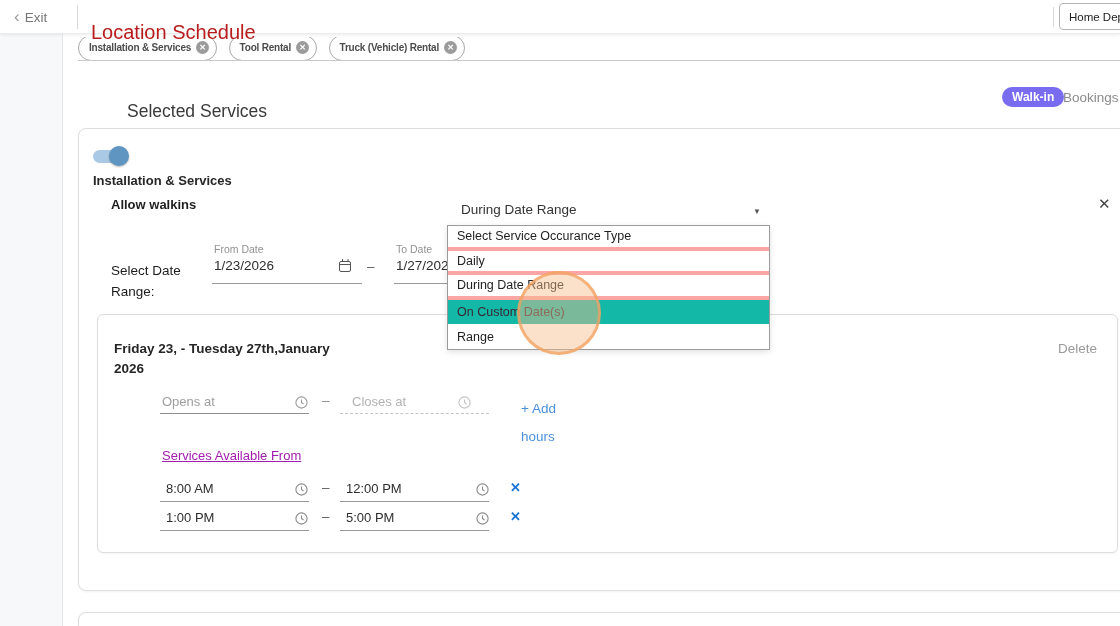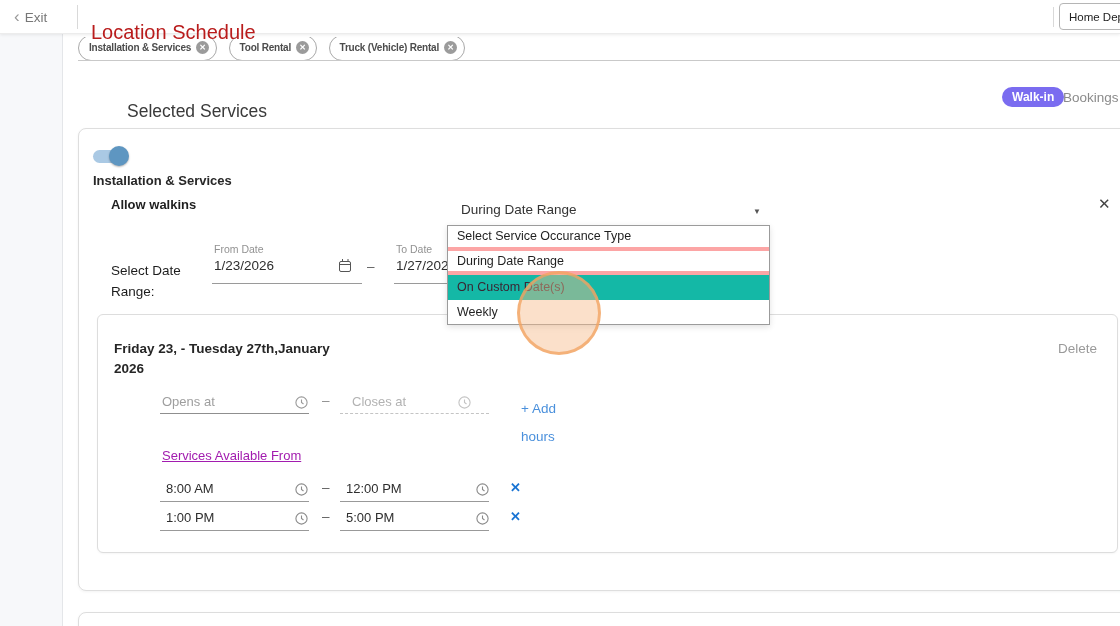--- a/index.html
+++ b/index.html
@@ -221,22 +221,23 @@
           <circle cx="6.5" cy="6.5" r="5.6" fill="none" stroke="#8a8a8a" stroke-width="1.1"></circle>
           <path d="M6.5 3.5 V6.5 L8.5 8" fill="none" stroke="#8a8a8a" stroke-width="1.1"></path>
         </svg>
       <div class="t-u2"></div>
       <span class="t-remove">✕</span>
     </div>
   </div>
 
   <div class="dropdown">
     <div class="dd-item">Select Service Occurance Type</div>
+    <div class="dd-item">Daily</div>
     <div class="dd-item">During Date Range</div>
     <div class="dd-item hl">On Custom Date(s)</div>
-    <div class="dd-item">Weekly</div>
+    <div class="dd-item">Range</div>
   </div>
 
   <div class="click-ring"></div>
 
   <div class="next-card"></div>
 
 </div>
 
 </body></html>

